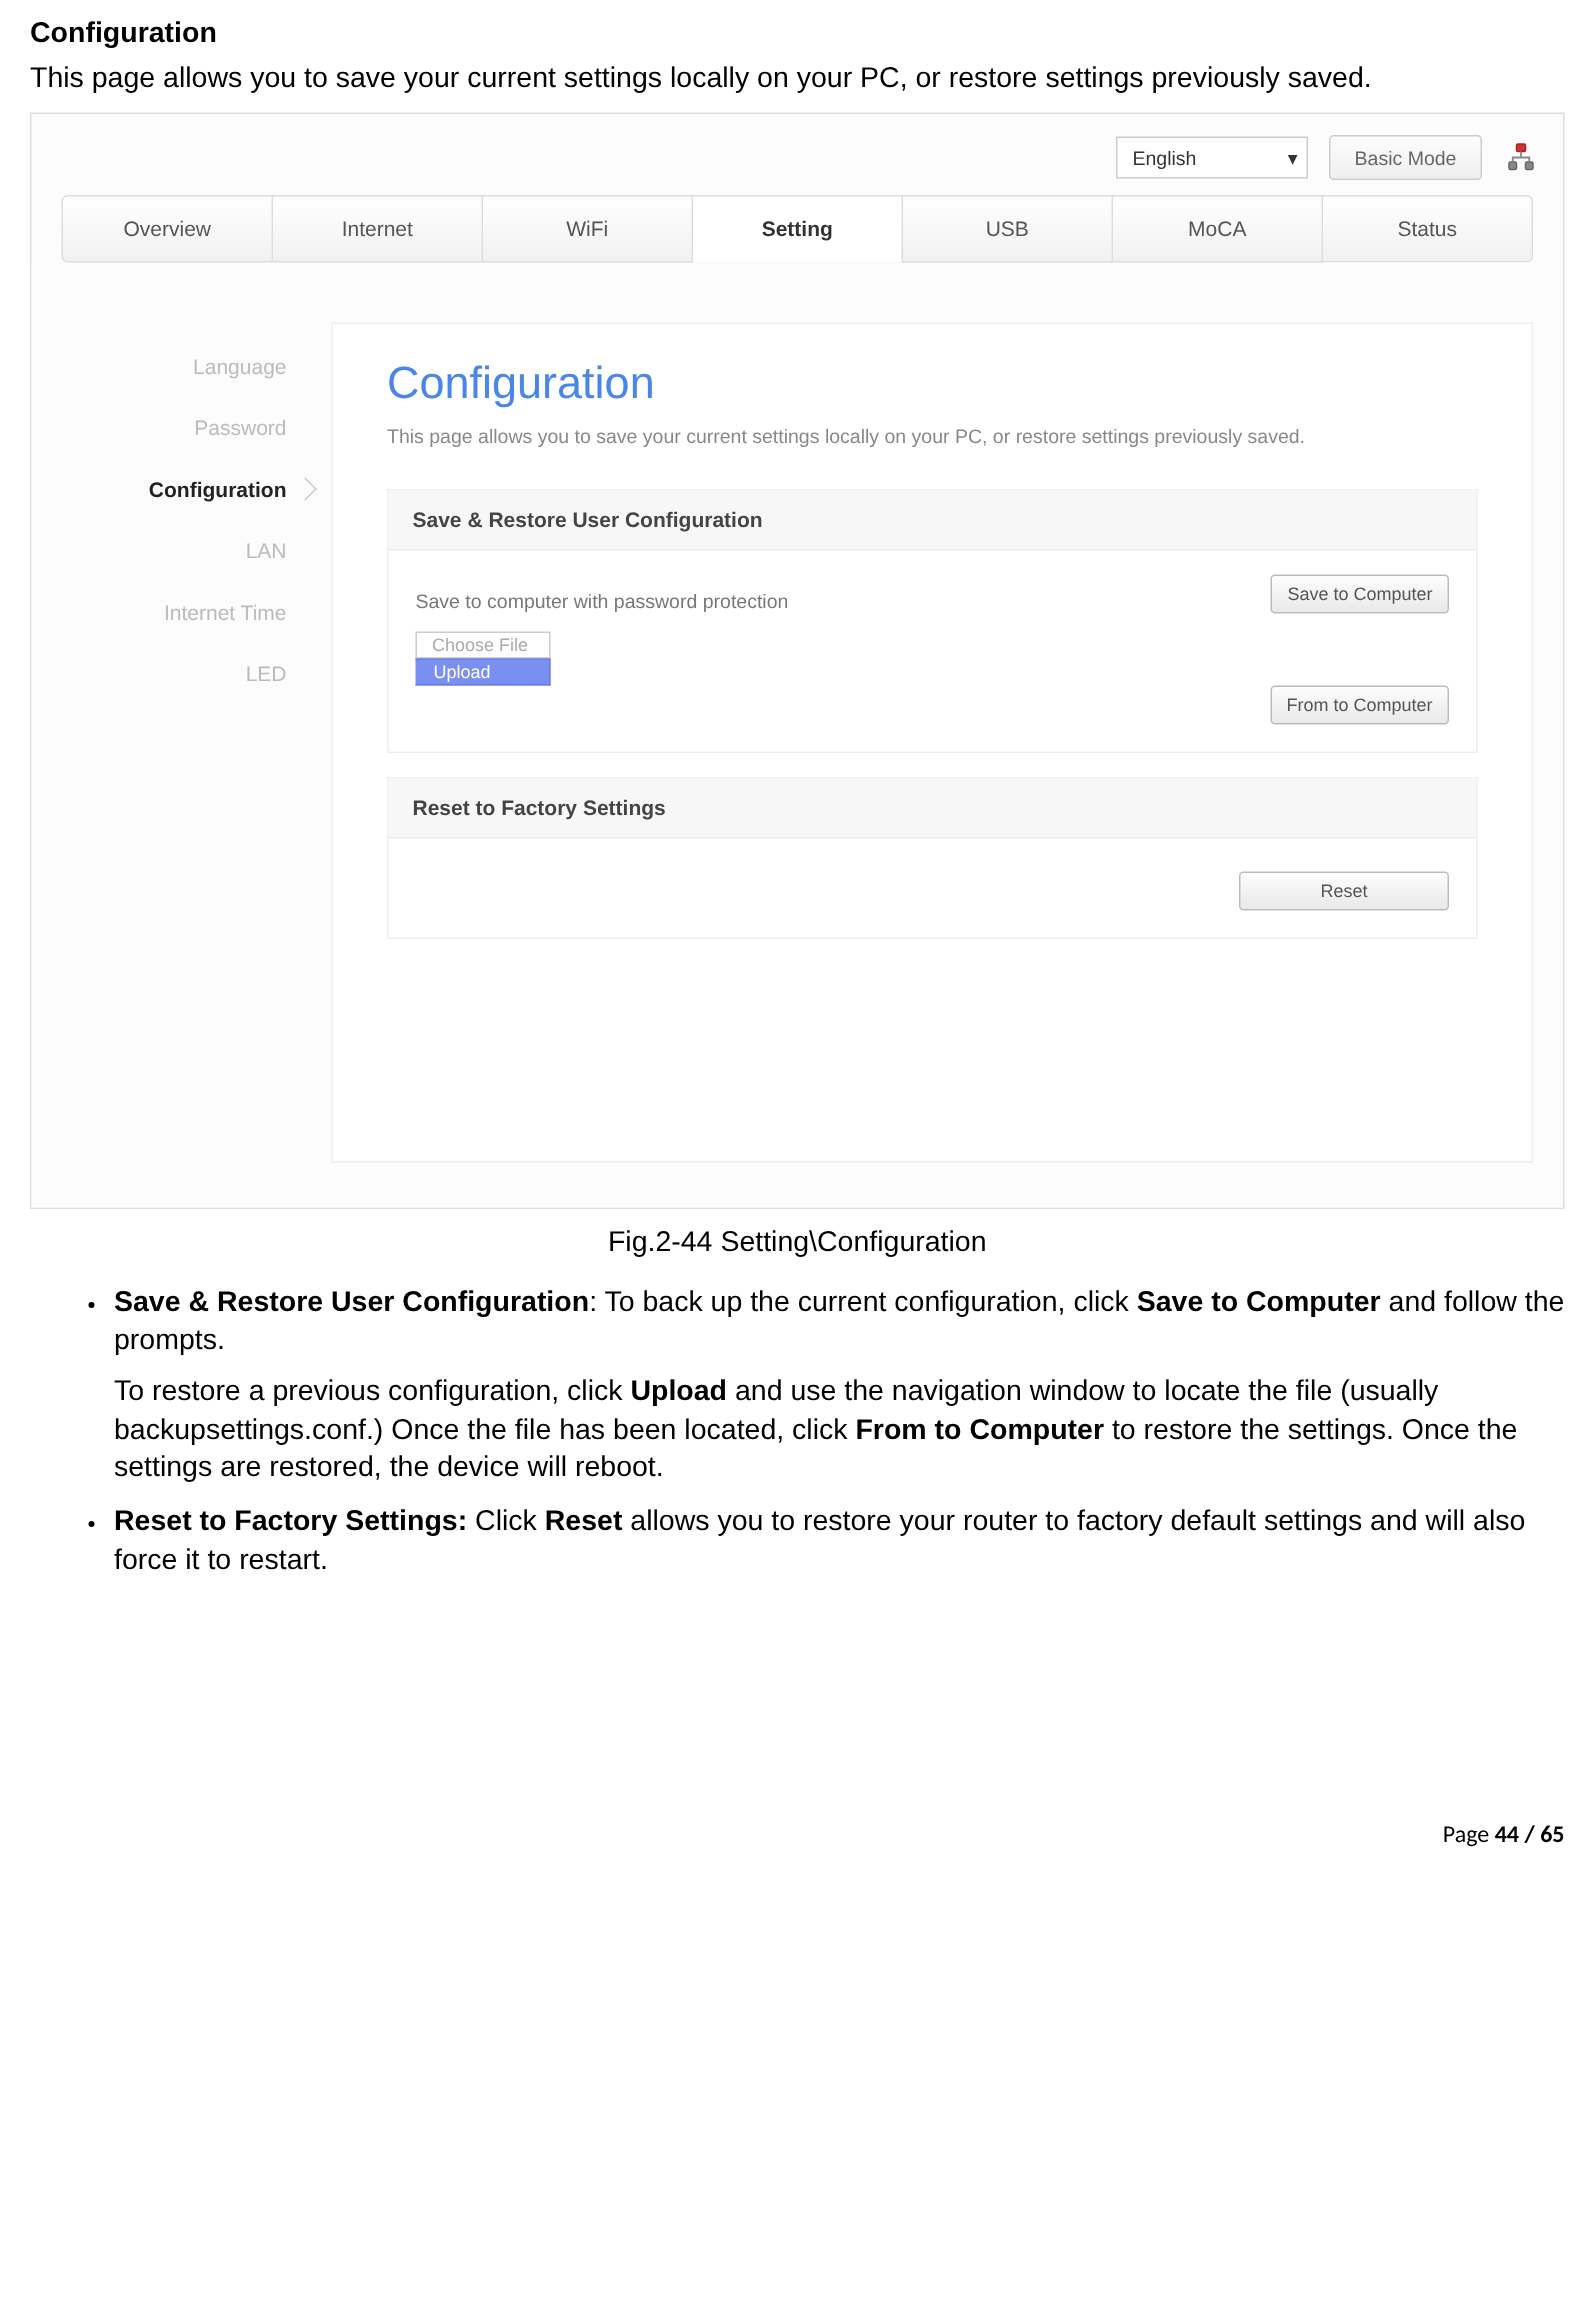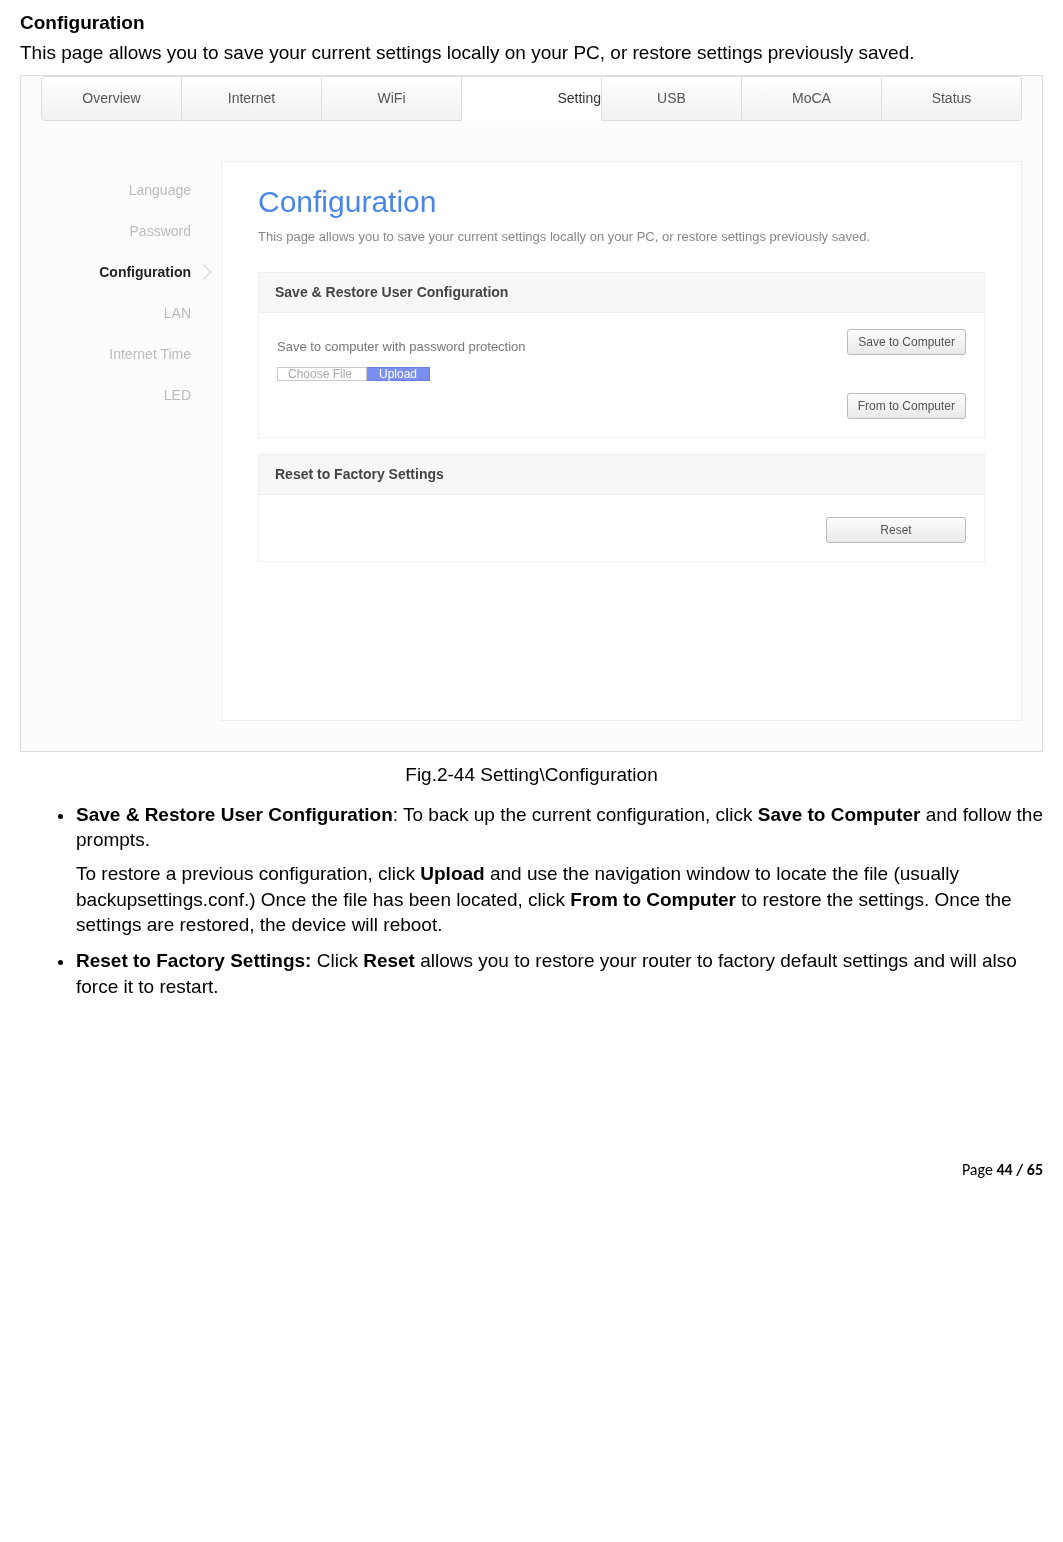--- a/index.html
+++ b/index.html
@@ -78,23 +78,22 @@
     border: 1px solid #ddd;
     border-left: none;
     color: #555;
     font-size: 14px;
   }
   .tabbar .tab:first-child { border-left: 1px solid #ddd; border-top-left-radius: 4px; border-bottom-left-radius: 4px; }
   .tabbar .tab:last-child { border-top-right-radius: 4px; border-bottom-right-radius: 4px; }
   .tabbar .tab.active {
     background: #fff;
     color: #333;
-    font-weight: 400;
+    font-weight: 700;
     position: relative;
-    text-align: right;
   }
   .tabbar .tab.active::after {
     content: "";
     position: absolute;
     left: 0; right: 0; bottom: -1px;
     height: 2px;
     background: #fff;
   }
   .main-area {
     display: flex;
@@ -183,21 +182,22 @@
     height: 26px;
     padding: 0 10px;
     border-radius: 3px;
     font-size: 12px;
     color: #555;
     min-width: 118px;
     box-sizing: border-box;
   }
   .file-combo {
     display: inline-flex;
-    height: 14px;
+    height: 24px;
+    flex-direction: column;
   }
   .file-combo .choose {
     border: 1px solid #ccc;
     background: #fff;
     color: #aaa;
     padding: 0 10px;
     display: inline-flex;
     align-items: center;
     font-size: 12px;
     min-width: 90px;
@@ -255,20 +255,37 @@
   }
 </style>
 </head>
 <body>
 
 <div class="doc-heading">Configuration</div>
 <div class="doc-intro">This page allows you to save your current settings locally on your PC, or restore settings previously saved.</div>
 
 <div class="screenshot">
 
+  <div class="top-bar">
+    <div class="lang-select">
+      <span>English</span>
+      <span>▾</span>
+    </div>
+    <div class="basic-mode-btn">
+      <span>Basic Mode</span>
+    </div>
+    <div class="net-icon">
+      <svg width="20" height="20" viewBox="0 0 20 20">
+        <rect x="7" y="1" width="6" height="5" rx="1" fill="#c33" stroke="#a22"></rect>
+        <rect x="2" y="13" width="5" height="5" rx="1" fill="#888" stroke="#666"></rect>
+        <rect x="13" y="13" width="5" height="5" rx="1" fill="#888" stroke="#666"></rect>
+        <path d="M10 6 V10 M4.5 13 V10 H15.5 V13" stroke="#888" fill="none" stroke-width="1.2"></path>
+      </svg>
+    </div>
+  </div>
 
   <div class="tabbar">
     <div class="tab">Overview</div>
     <div class="tab">Internet</div>
     <div class="tab">WiFi</div>
     <div class="tab active">Setting</div>
     <div class="tab">USB</div>
     <div class="tab">MoCA</div>
     <div class="tab">Status</div>
   </div>

